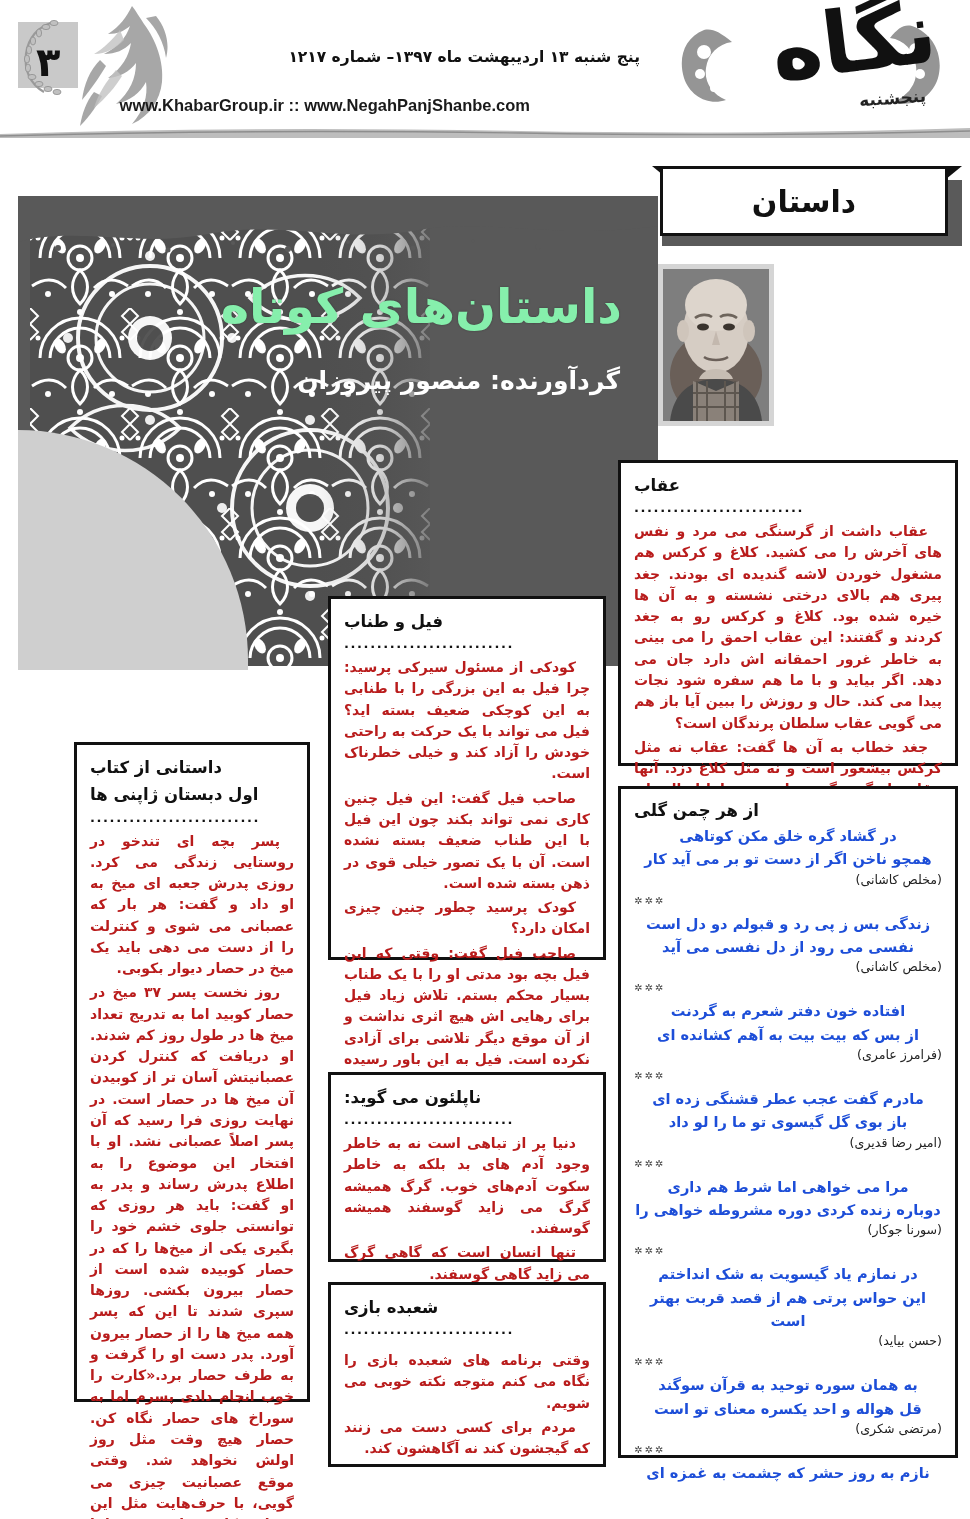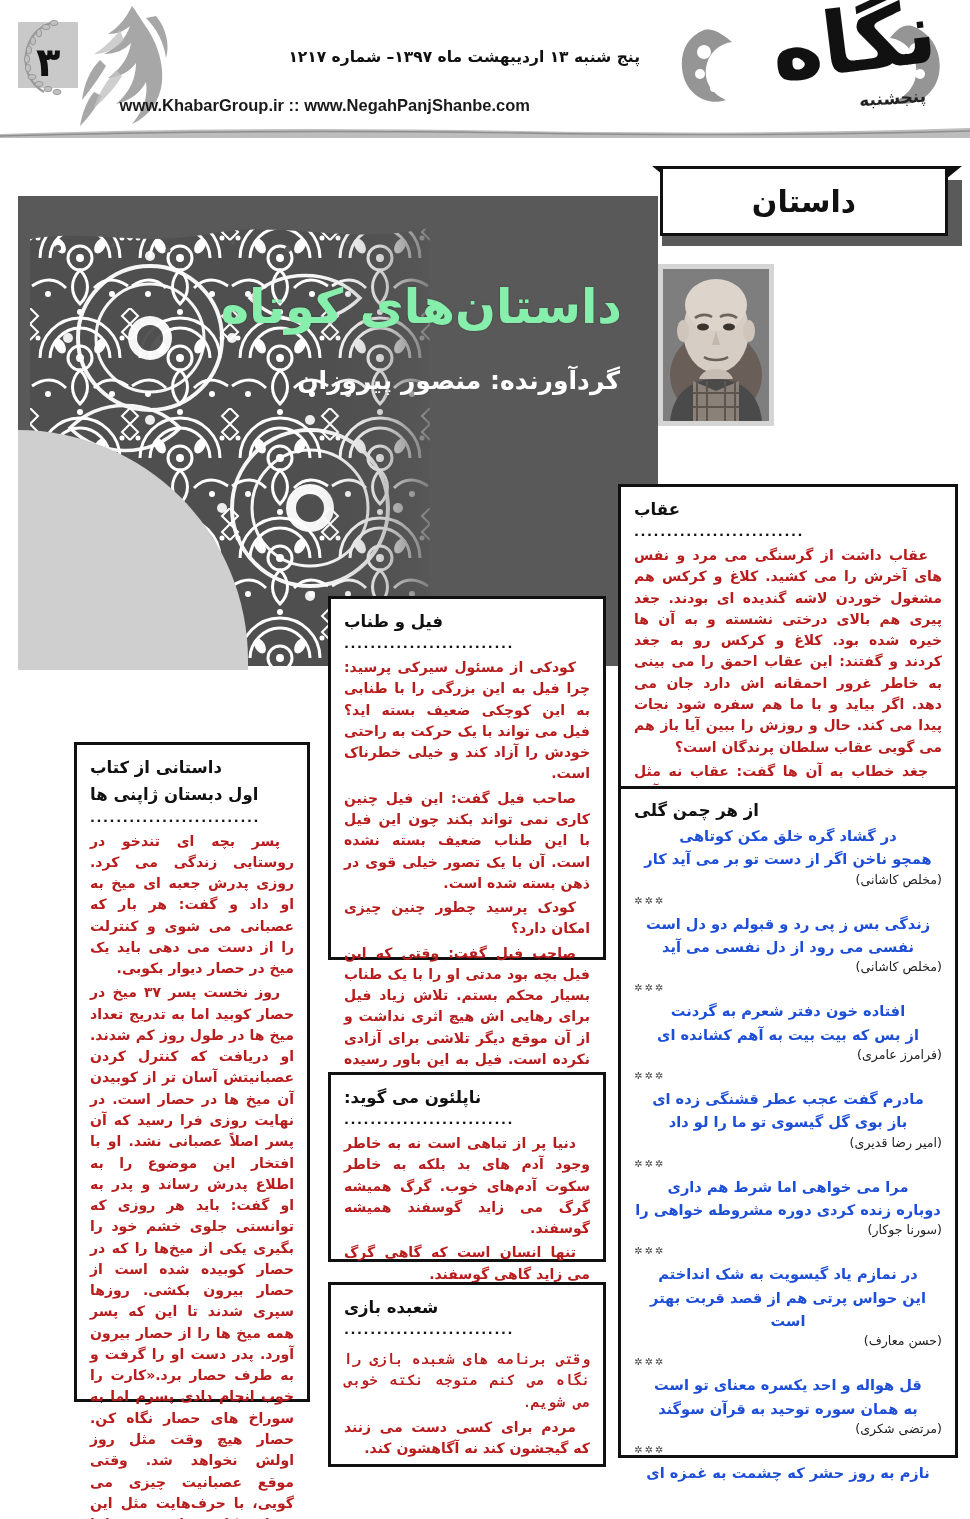--- a/index.html
+++ b/index.html
@@ -44,24 +44,24 @@
   .portrait-inner{width:100%;height:100%;position:relative;overflow:hidden;background:#8d8d8d;}
   .hero-curve{position:absolute;left:18px;top:430px;width:230px;height:240px;background:#cfcfcf;border-top-right-radius:230px;}
 
   
   .box{position:absolute;background:#ffffff;border:3px solid #111;box-sizing:border-box;}
   .box::after{content:"";position:absolute;left:5px;top:5px;right:-5px;bottom:-5px;background:#4f4f4f;z-index:-1;}
   .box-inner{padding:12px 13px 10px 13px;}
   h2.ttl{margin:0;font-size:16.5px;font-weight:bold;color:#111;text-align:left;line-height:1.3;}
   .dots{margin:6px 0 7px 0;text-align:left;font-size:13px;font-weight:bold;color:#111;letter-spacing:1.6px;line-height:.9;}
   p.bd{margin:0 0 3px 0;font-size:14px;line-height:1.52;color:#b91c1c;text-align:justify;text-justify:inter-word;font-weight:600;text-indent:14px;}
-  p.bd.noind{text-indent:0;font-family:Liberation Mono, monospace;}
-
-  
-  #box-eagle{right:12px;top:484px;width:340px;height:306px;}
+  p.bd.noind{text-indent:0;}
+
+  
+  #box-eagle{right:12px;top:460px;width:340px;height:306px;}
   #box-poetry{right:12px;top:786px;width:340px;height:672px;}
   
   #box-elephant{right:364px;top:596px;width:278px;height:364px;}
   #box-napoleon{right:364px;top:1072px;width:278px;height:190px;}
   #box-magic{right:364px;top:1282px;width:278px;height:185px;}
   
   #box-japan{right:660px;top:742px;width:236px;height:660px;}
 
   
   .poem-ttl{margin:0 0 4px 0;font-size:16.5px;font-weight:bold;color:#111;text-align:left;}
@@ -315,27 +315,27 @@
       <div class="poem-block">
         <div class="poem-line">مرا می خواهی اما شرط هم داری</div>
         <div class="poem-line">دوباره زنده کردی دوره مشروطه خواهی را</div>
         <div class="poet">(سورنا جوکار)</div>
       </div>
       <div class="sep">✲✲✲</div>
 
       <div class="poem-block">
         <div class="poem-line">در نمازم یاد گیسویت به شک انداختم</div>
         <div class="poem-line">این حواس پرتی هم از قصد قربت بهتر است</div>
-        <div class="poet">(حسن معارف)</div>
-      </div>
-      <div class="sep">✲✲✲</div>
-
-      <div class="poem-block">
+        <div class="poet">(حسن بیاید)</div>
+      </div>
+      <div class="sep">✲✲✲</div>
+
+      <div class="poem-block">
+        <div class="poem-line">به همان سوره توحید به قرآن سوگند</div>
         <div class="poem-line">قل هواله و احد یکسره معنای تو است</div>
-        <div class="poem-line">به همان سوره توحید به قرآن سوگند</div>
         <div class="poet">(مرتضی شکری)</div>
       </div>
       <div class="sep">✲✲✲</div>
 
       <div class="poem-block">
         <div class="poem-line">نازم به روز حشر که چشمت به غمزه ای</div>
       </div>
     </div>
   </div>
 

